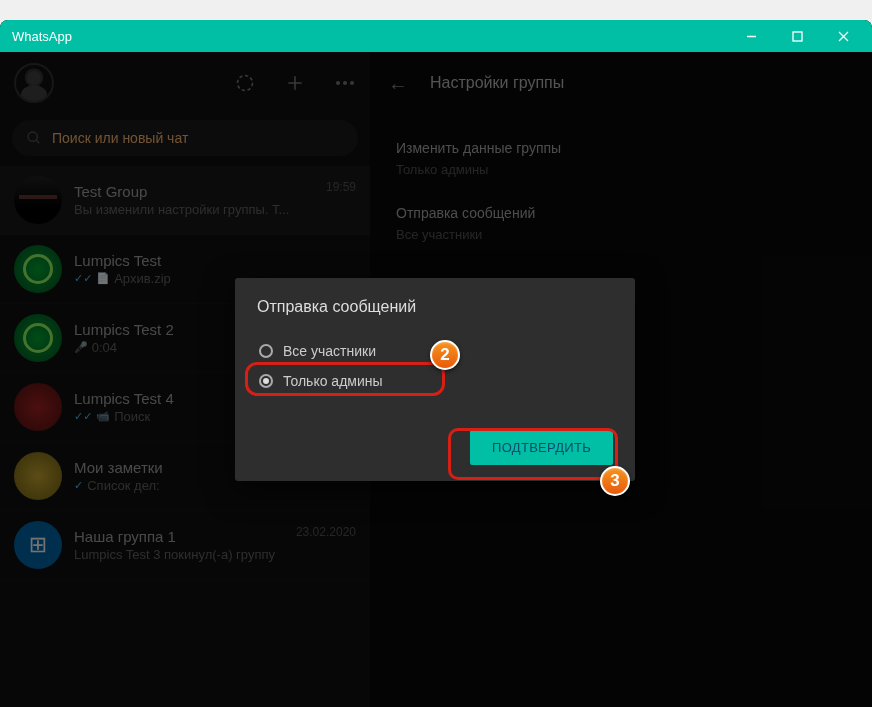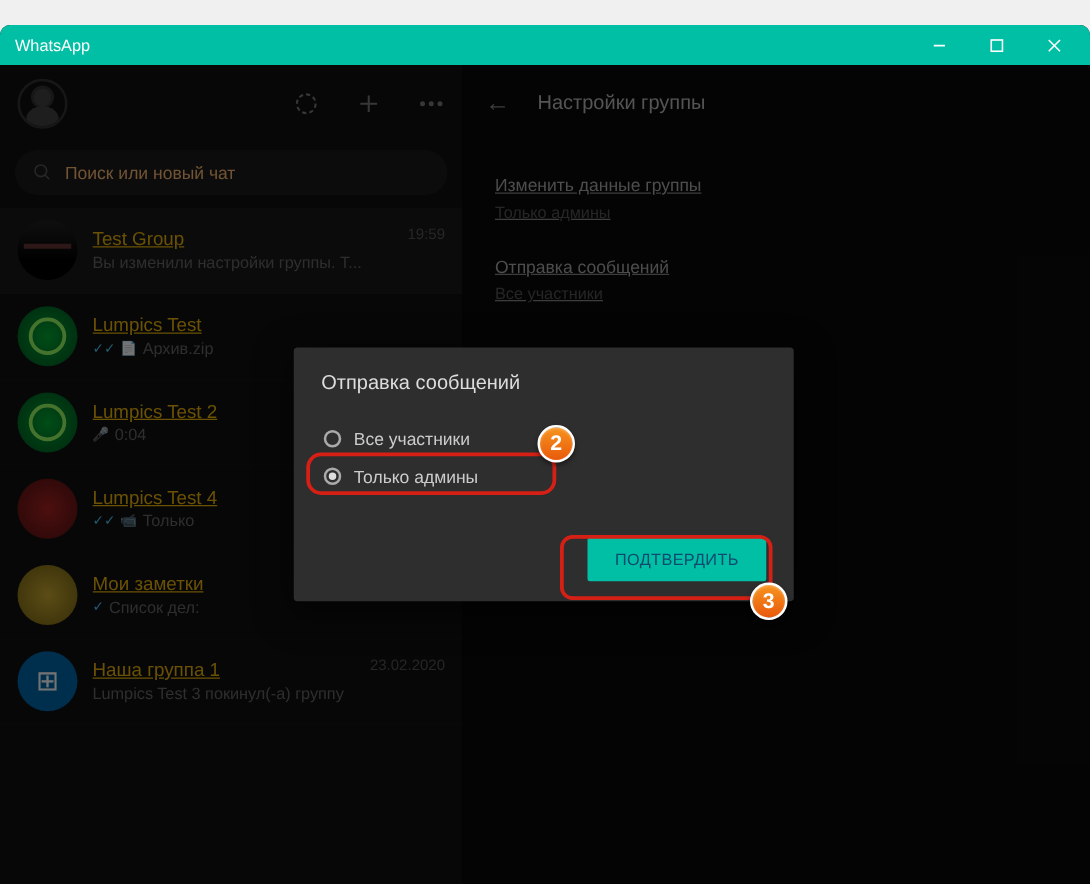--- a/index.html
+++ b/index.html
@@ -37,30 +37,30 @@
 .cav { width:48px; height:48px; border-radius:50%; background:#2a2a2a; flex-shrink:0; display:flex; align-items:center; justify-content:center; }
 .cav.green { background:radial-gradient(circle,#0a3 0%,#052 100%); position:relative; }
 .cav.green:after{content:"";position:absolute;width:24px;height:24px;border:3px solid #9f6;border-radius:50%;}
 .cav.red { background:radial-gradient(circle,#a22 0%,#511 100%); }
 .cav.ylw { background:radial-gradient(circle,#ca3 0%,#761 100%); }
 .cav.wht { background:#ddd; }
 .cav.blu { background:#06a; color:#fff; font-size:22px; }
 .cav.test { background:linear-gradient(180deg,#222 0%,#000 70%); position:relative; }
 .cav.test:after{content:"";position:absolute;left:10%;right:10%;top:40%;height:4px;background:#633;}
 .ctxt { flex:1; min-width:0; }
-.cname { color:#eab308; font-size:15px; font-weight:500; white-space:nowrap; overflow:hidden; text-overflow:ellipsis;text-decoration:underline; }
+.cname { color:#a3a3a3; font-size:15px; font-weight:500; white-space:nowrap; overflow:hidden; text-overflow:ellipsis; }
 .csub { color:#666; font-size:13px; white-space:nowrap; overflow:hidden; text-overflow:ellipsis; margin-top:2px; display:flex; align-items:center; gap:4px; }
 .ctime { color:#555; font-size:12px; align-self:flex-start; margin-top:4px; }
 
 
 .rp-header { height:62px; display:flex; align-items:center; padding:0 18px; gap:22px; }
 .back { color:#888; cursor:pointer; font-size:20px; }
 .rp-title { color:#bbb; font-size:16px; }
 .rp-body { padding:12px 26px; color:#888; }
-.sect { padding:14px 0;text-decoration:underline; }
+.sect { padding:14px 0; }
 .sect .h { color:#aaa; font-size:14px; margin-bottom:6px; }
 .sect .v { color:#555; font-size:13px; }
 
 
 .dim { position:absolute; inset:0; background:rgba(0,0,0,0.55); z-index:5; }
 
 
 .modal { position:absolute; left:235px; top:258px; width:400px; background:#2e2e2e; border-radius:3px; z-index:10; padding:20px 22px 16px; box-shadow:0 8px 30px rgba(0,0,0,0.6); }
 .modal .mtitle { color:#ddd; font-size:16px; margin-bottom:20px; }
 .radio-row { display:flex; align-items:center; gap:10px; color:#ccc; font-size:14px; padding:7px 2px; cursor:pointer; }
@@ -177,21 +177,21 @@
           </div>
         </div>
 
         <div class="chat">
           <div class="cav red"></div>
           <div class="ctxt">
             <div class="cname">Lumpics Test 4</div>
             <div class="csub">
                 <span class="tick">✓✓</span>
                 <span class="doc-ic">📹</span>
-                <span>Только</span>
+                <span>Поиск</span>
               </div>
           </div>
         </div>
 
 
         <div class="chat">
           <div class="cav ylw"></div>
           <div class="ctxt">
             <div class="cname">Мои заметки</div>
             <div class="csub">

